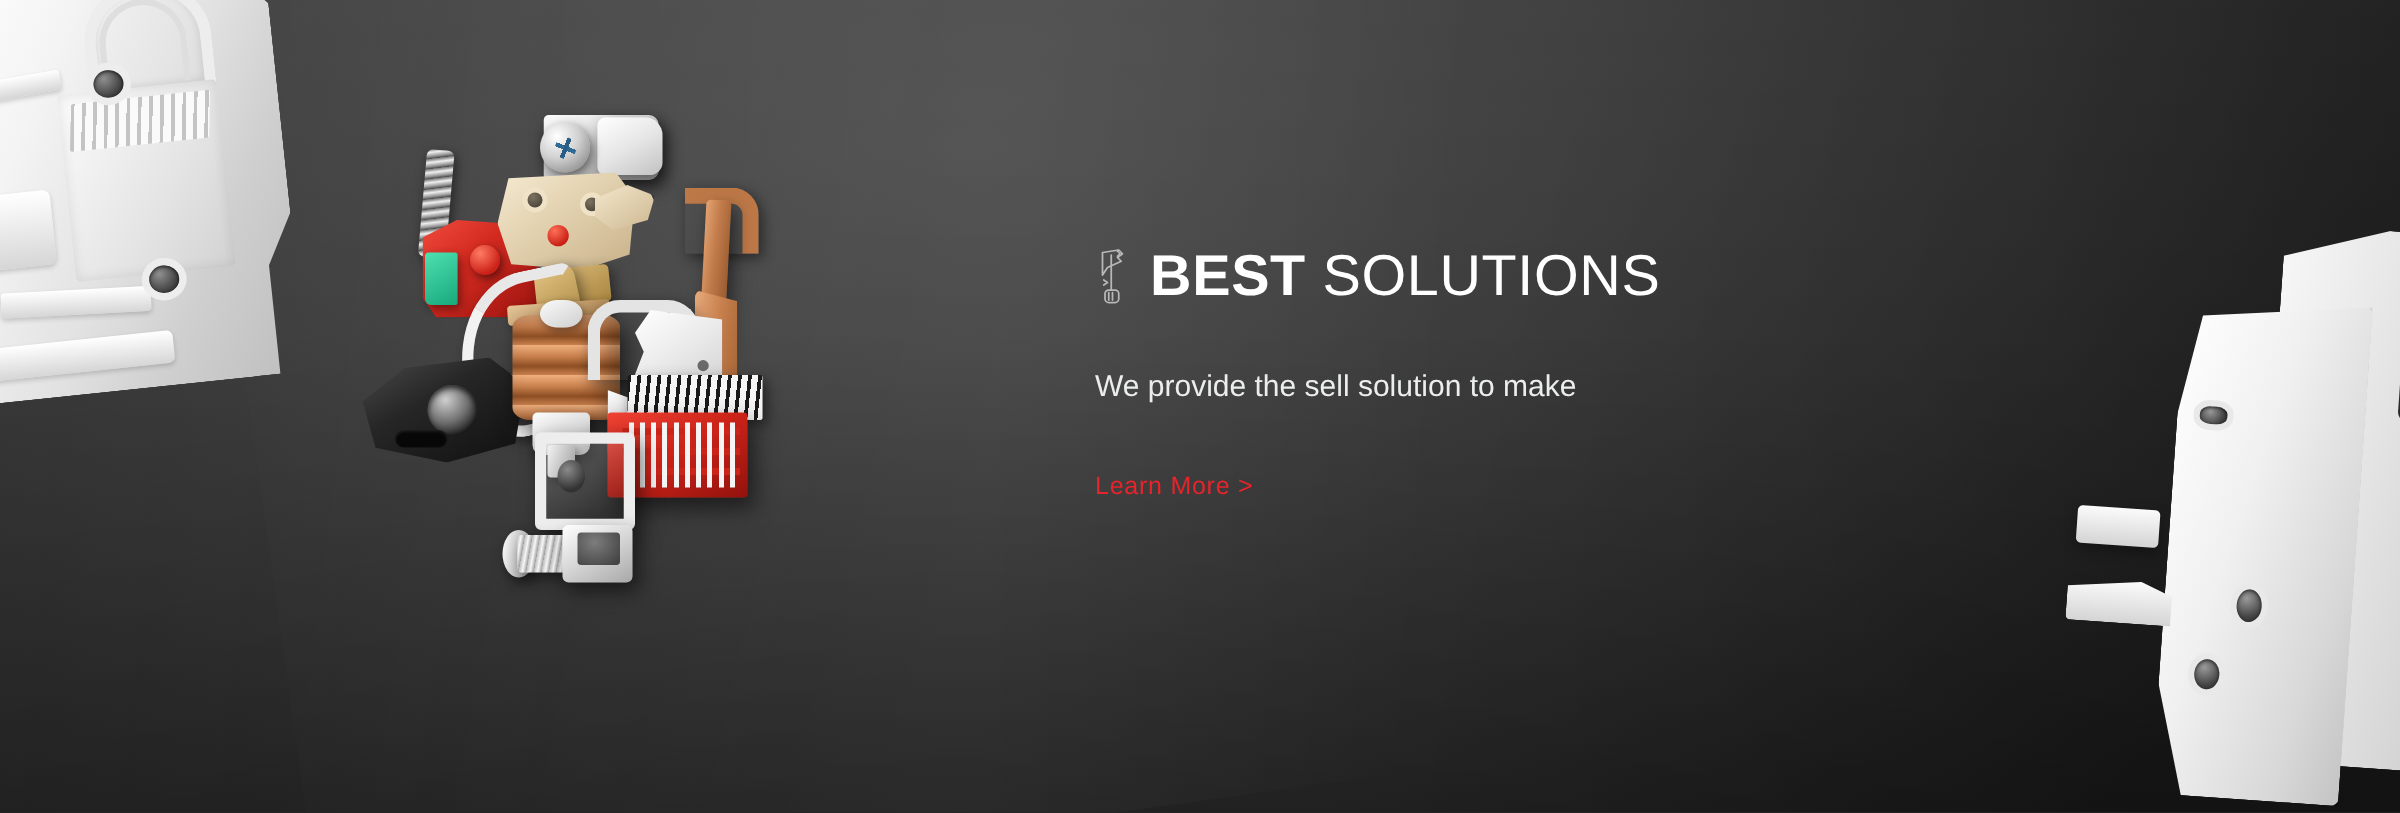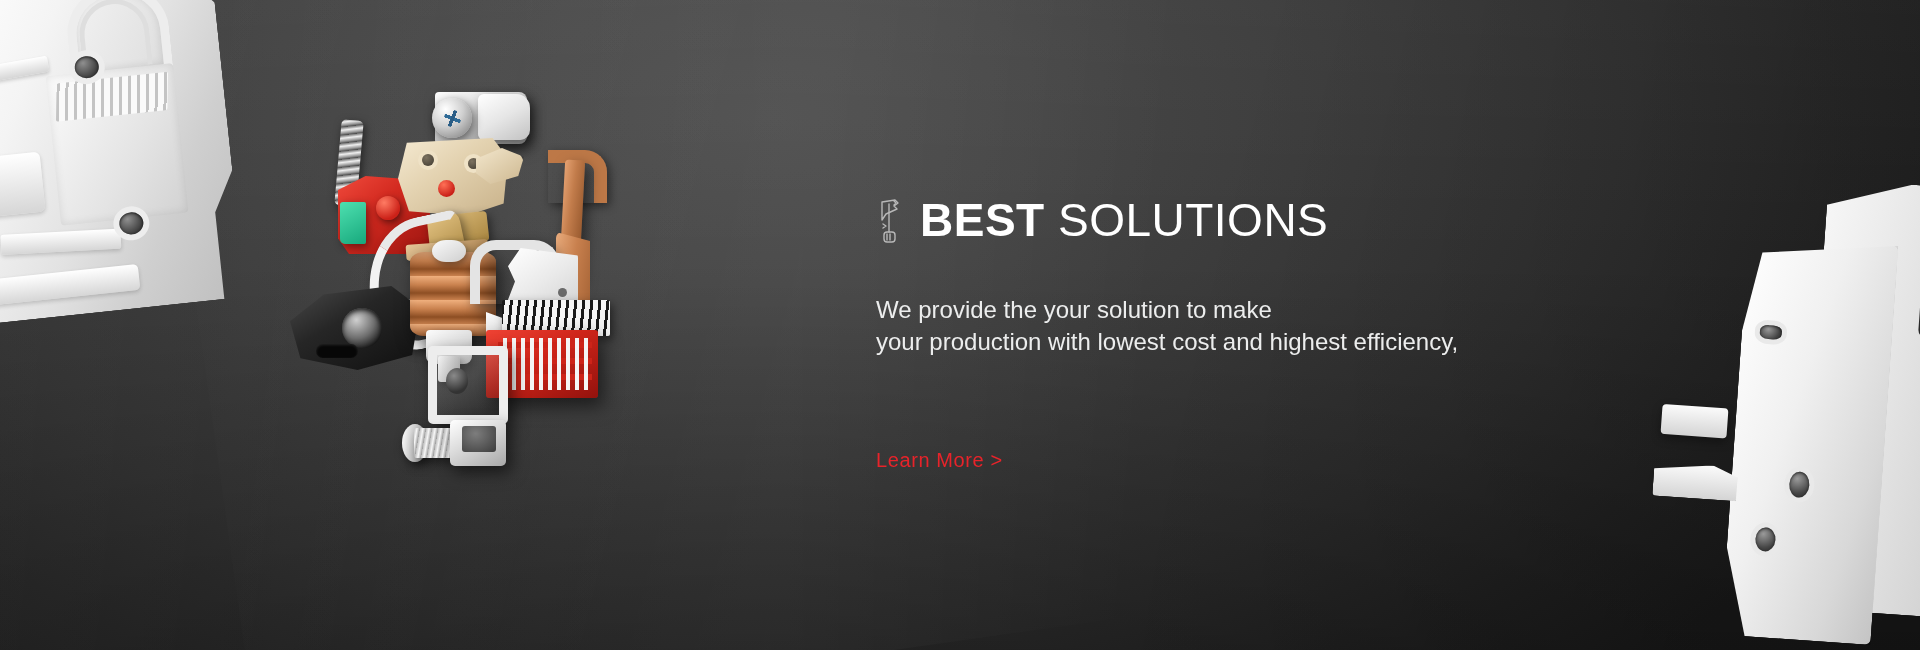--- a/index.html
+++ b/index.html
@@ -483,21 +483,20 @@
   .description .line { display: block; white-space: nowrap; }
 
   .learn-more {
     display: inline-block;
     color: #e8232a;
     font-size: 20px;
     letter-spacing: 0.6px;
     text-decoration: none;
     font-weight: 400;
     cursor: pointer;
-    margin-top: 39px;
   }
 </style>
 </head>
 <body>
 
 <div class="banner">
 
   <div class="bg-base"></div>
   <div class="bg-sheen"></div>
   <div class="bg-vignette"></div>
@@ -597,20 +596,19 @@
           <rect x="8" y="36" width="11" height="10" rx="3"></rect>
           <path d="M11 38 L11 44 M14 38 L14 44"></path>
         </svg>
       </span>
       <span class="headline-text">
         <span class="strong">BEST</span> <span class="light">SOLUTIONS</span>
       </span>
     </h1>
 
     <p class="description">
-      <span class="line">We provide the your solution to make</span>
-      <span class="line">your production with lowest cost and highest efficiency,</span>
+      <span class="line">We provide the sell solution to make</span>
     </p>
 
     <a class="learn-more" href="#">Learn  More &gt;</a>
 
   </div>
 </div>
 
 </body></html>

